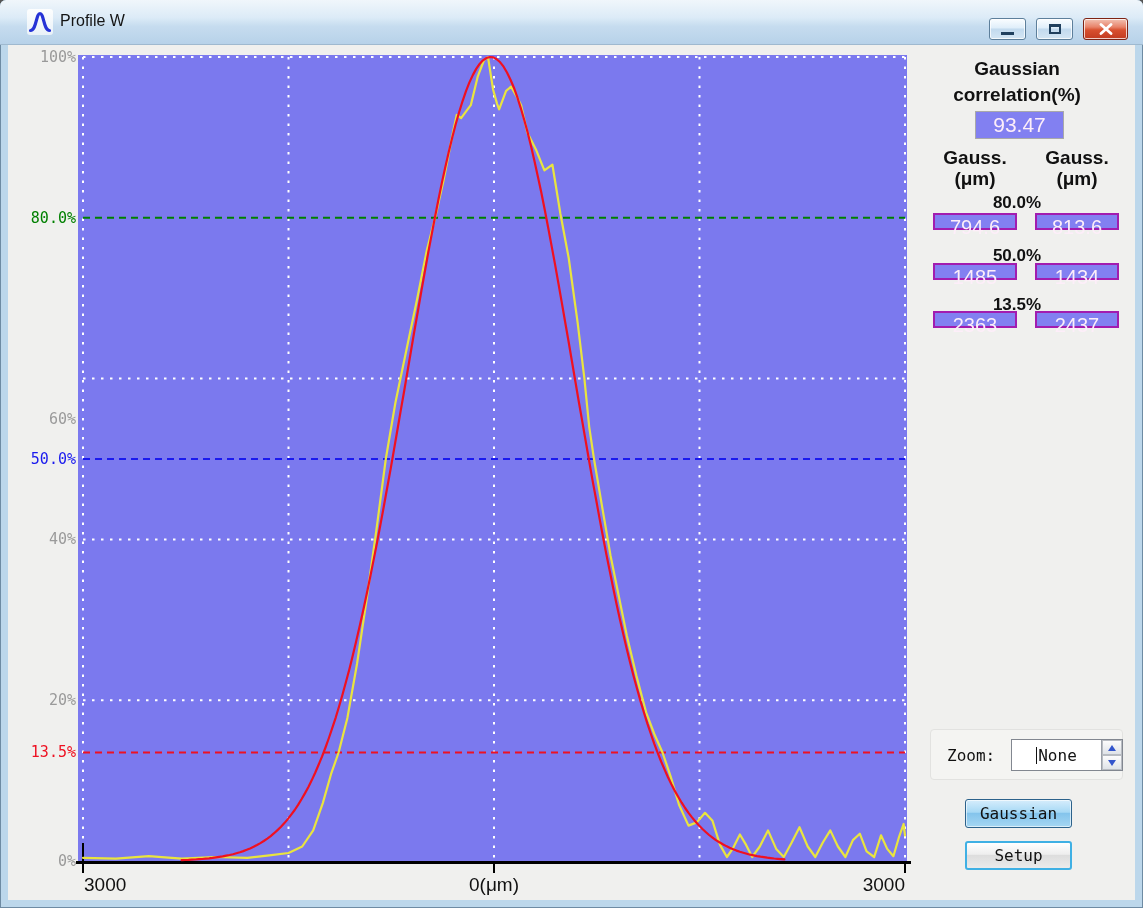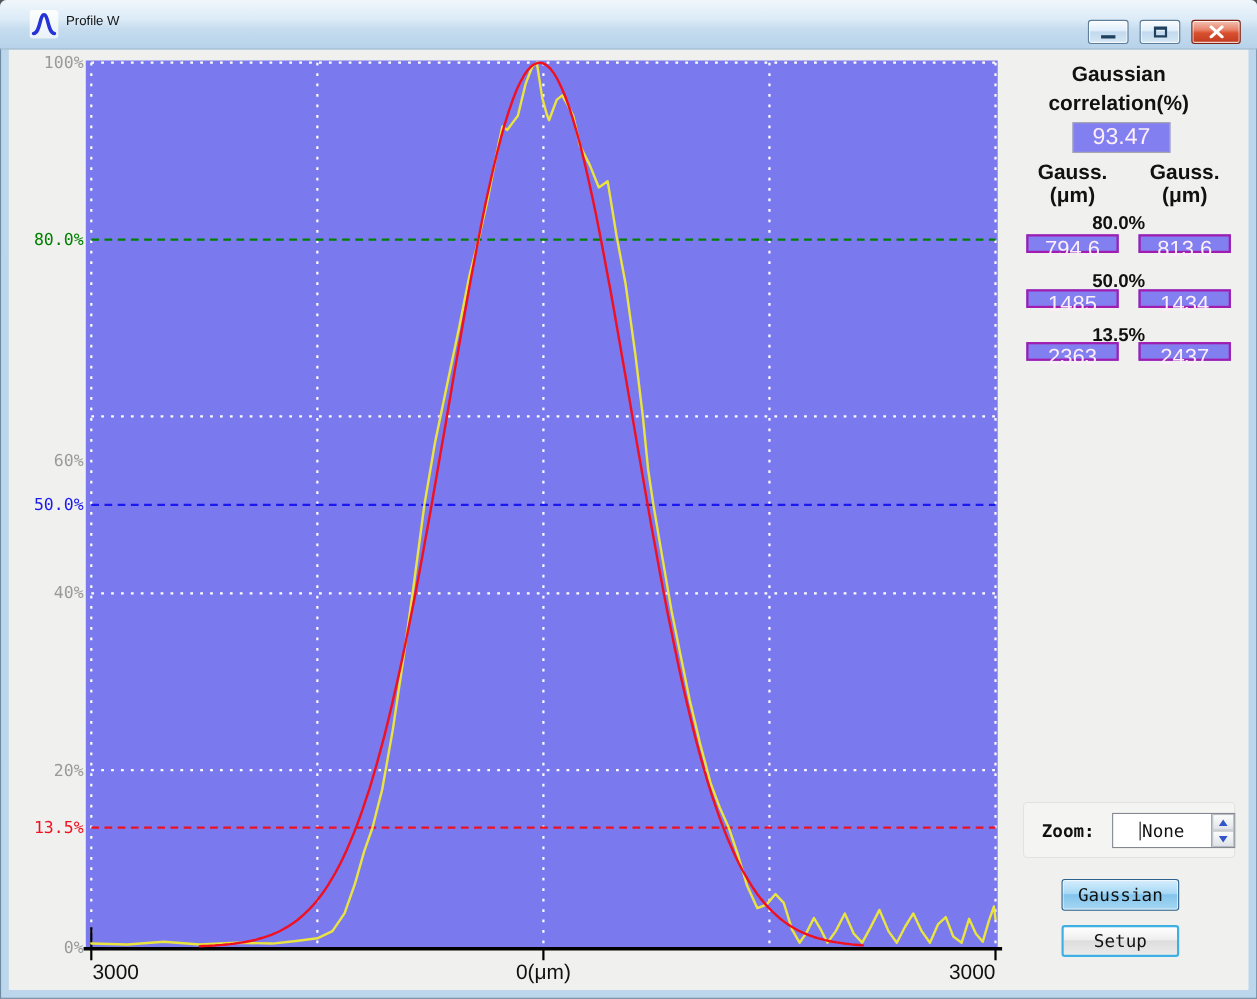--- a/index.html
+++ b/index.html
@@ -13,21 +13,21 @@
   }
   
   .titlebar{
     position:absolute;left:0;top:0;width:100%;height:45px;
     background:linear-gradient(#f0f6fb,#dcebf7 40%,#c6dcef 60%,#b7d2e9);
     border-bottom:1px solid #9fb9cf;
   }
   .app-icon{position:absolute;left:27px;top:9px;width:26px;height:26px;
     background:linear-gradient(#fdfefe,#e9f1f8);border-radius:3px;
     display:flex;align-items:center;justify-content:center;}
-  .title{position:absolute;left:60px;top:12px;font-size:12px;color:#141414;}
+  .title{position:absolute;left:60px;top:12px;font-size:16px;color:#141414;}
   .win-controls{position:absolute;right:15px;top:18px;display:flex;gap:10px;}
   .wbtn{position:relative;width:37px;height:22px;border-radius:3px;padding:0;
     border:1px solid #5d7f9b;cursor:default;
     background:linear-gradient(#fafdff,#dfeefa 45%,#c2daee 50%,#d4e6f4);
     box-shadow:inset 0 0 0 1px rgba(255,255,255,.75);
     display:flex;align-items:center;justify-content:center;}
   .wbtn.close{width:45px;border-color:#7e2314;
     background:linear-gradient(#f2c3b4,#e8836a 40%,#d8502f 55%,#c23a20);}
   .glyph-min{width:13px;height:3px;background:#20405e;margin-top:9px;}
   .glyph-max{width:12px;height:10px;border:2px solid #20405e;border-top-width:3px;}
@@ -54,21 +54,21 @@
     border:2px solid #a21caf;color:var(--box_text,#fdeef9);
     font-size:20px;text-align:center;line-height:24px;}
   .vbox.prof{left:28px;} .vbox.gauss{left:130px;}
   .r1l{top:148px;} .r1b{top:168px;}
   .r2l{top:201px;} .r2b{top:218px;}
   .r3l{top:250px;} .r3b{top:266px;}
   
   .zoom-group{position:absolute;left:25px;top:684px;width:193px;height:51px;
     background:#f4f4f2;border:1px solid #e2e2e0;border-radius:4px;}
   .zoom-label{position:absolute;left:16px;top:16px;
-    font-family:"DejaVu Sans Mono",monospace;font-size:16px;color:#111;font-weight:bold;}
+    font-family:"DejaVu Sans Mono",monospace;font-size:16px;color:#111;}
   .spinbox{position:absolute;left:80px;top:9px;width:112px;height:32px;
     background:#fff;border:1px solid #828790;display:flex;}
   .spin-text{flex:1;display:flex;align-items:center;justify-content:center;
     font-family:"DejaVu Sans Mono",monospace;font-size:16px;color:#111;}
   .caret{width:1px;height:17px;background:#111;margin-right:1px;}
   .spin-arrows{width:21px;border-left:1px solid #9aa0a8;display:flex;flex-direction:column;}
   .spin-btn{flex:1;border:1px solid #b8bcc2;background:linear-gradient(#fcfcfc,#dfe3e8);
     display:flex;align-items:center;justify-content:center;padding:0;}
   .tri-up{width:0;height:0;border-left:4px solid transparent;border-right:4px solid transparent;
     border-bottom:6px solid #3355cc;}

